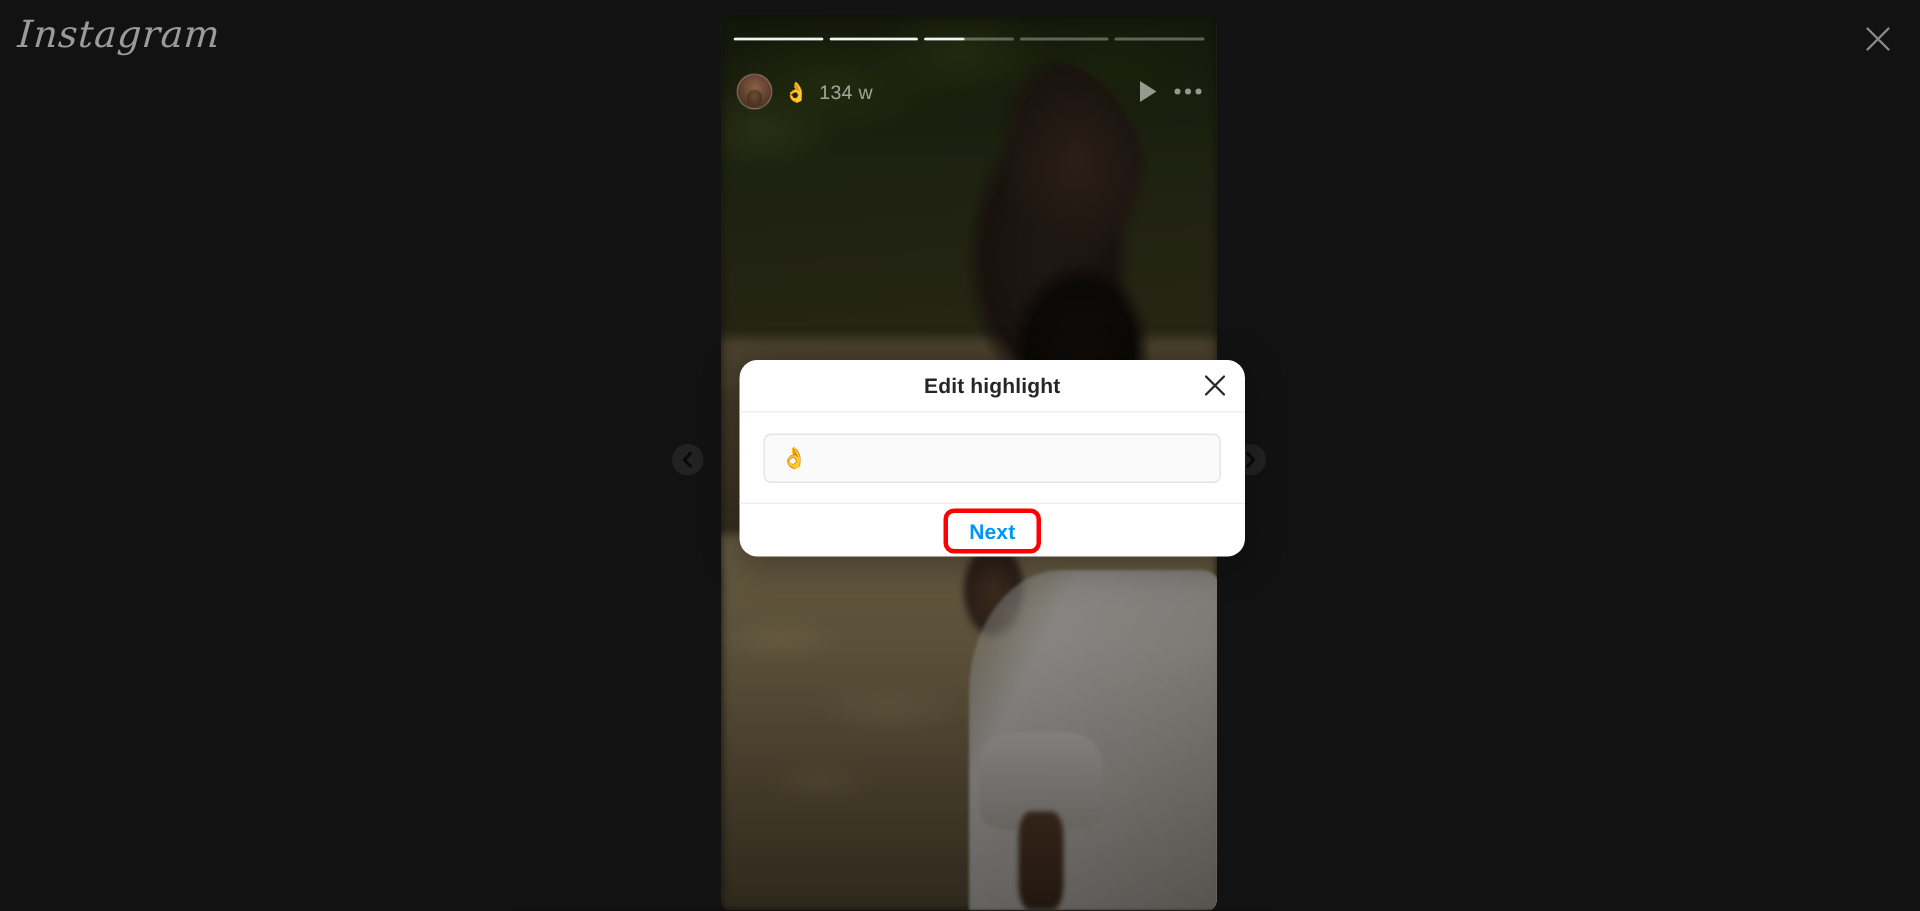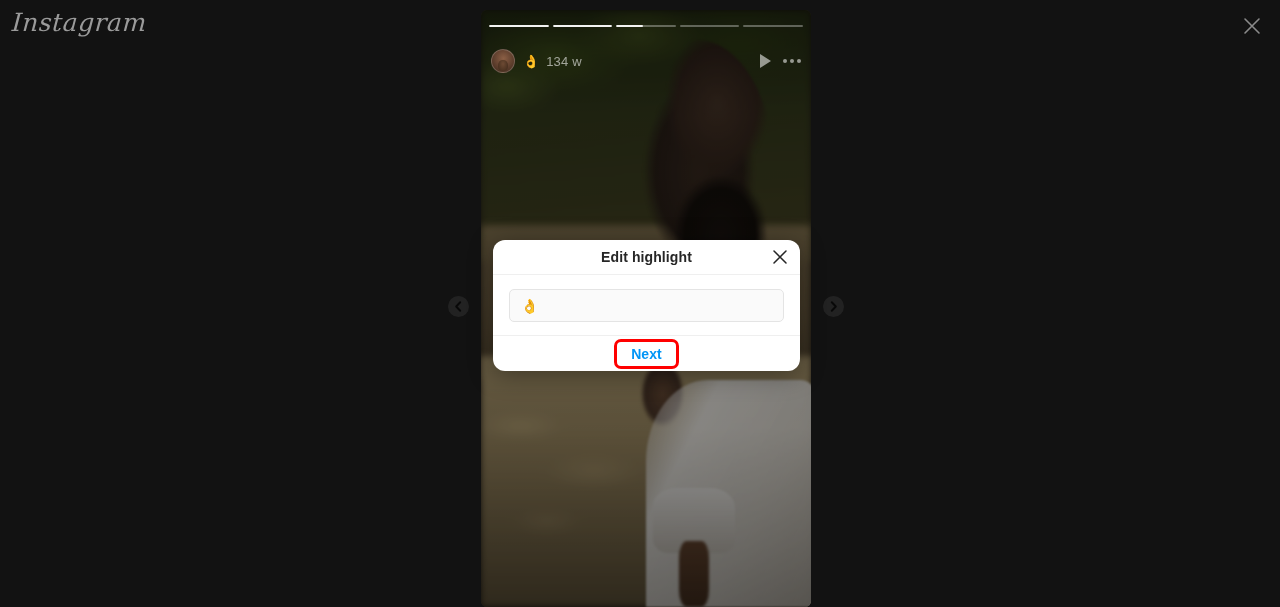--- a/index.html
+++ b/index.html
@@ -156,21 +156,21 @@
     position:absolute; top:296px; width:21px; height:21px; border-radius:50%;
     background:rgba(255,255,255,.07);
     display:flex; align-items:center; justify-content:center; cursor:pointer;
   }
   .nav-prev { left:448px; }
   .nav-next { left:823px; }
   .nav-arrow svg { display:block; }
 
   
   .modal {
-    position:absolute; left:493px; top:240px; width:307px;
+    position:absolute; left:493px; top:240px; width:337px;
     background:#ffffff; border-radius:12px; overflow:hidden;
     box-shadow:0 4px 24px rgba(0,0,0,.35);
     z-index:40;
   }
   .modal-head {
     position:relative; height:35px;
     display:flex; align-items:center; justify-content:center;
     border-bottom:1px solid #efefef;
   }
   .modal-title { font-size:14px; font-weight:700; color:#262626; letter-spacing:.1px; }

